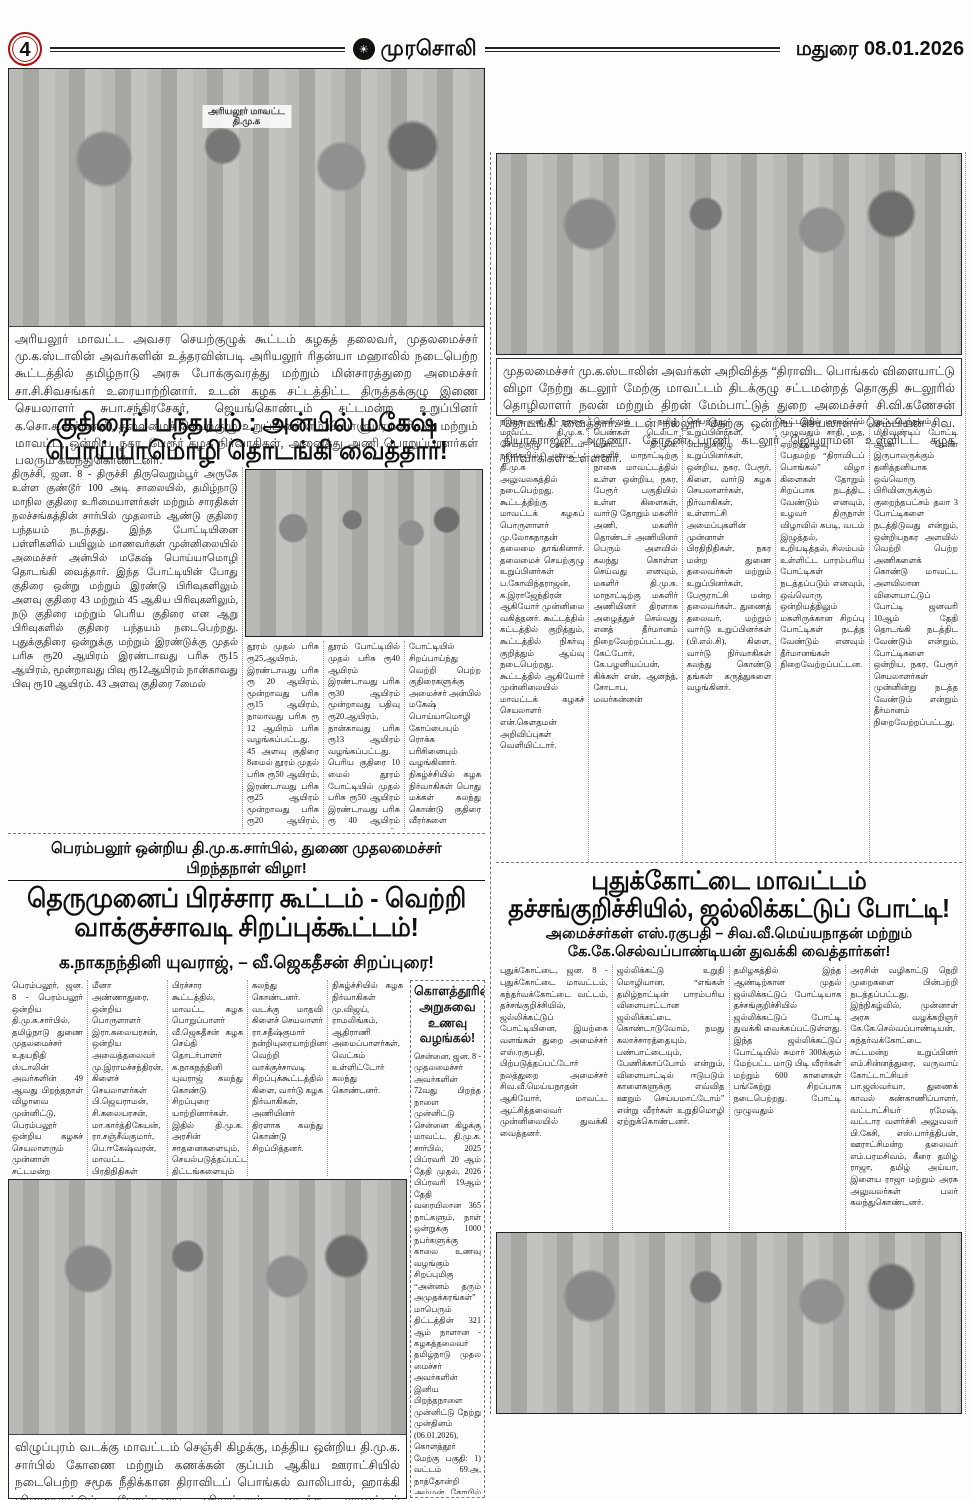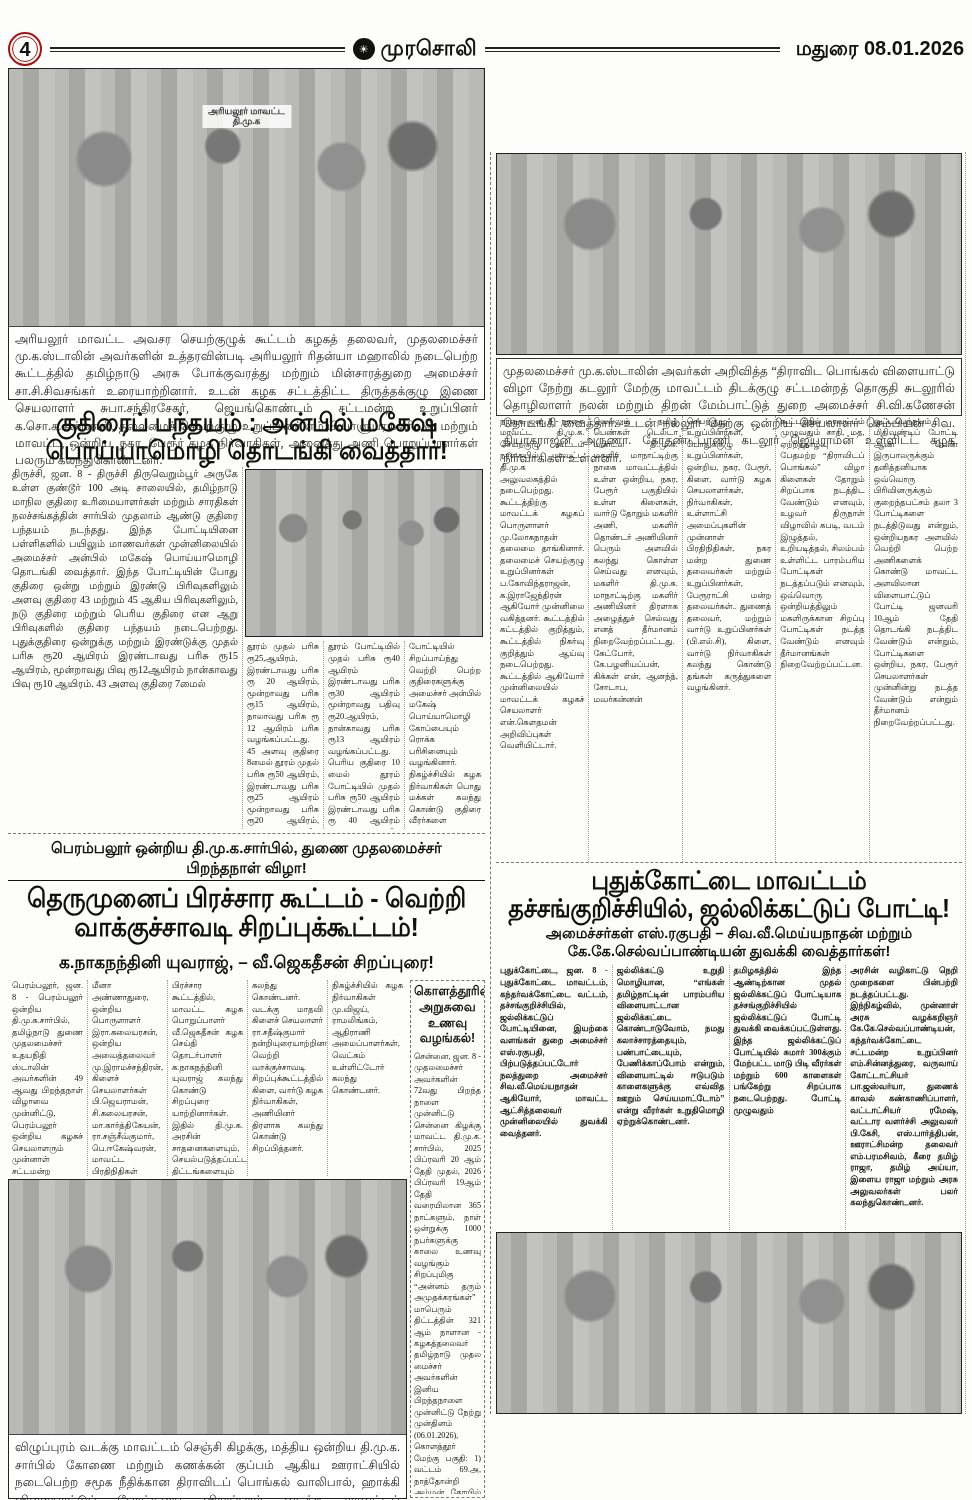--- a/index.html
+++ b/index.html
@@ -89,21 +89,21 @@
   .r-cap1 { border:1px solid #333; margin-top:3px; }
   .r-cap1 .caption { height:56px; }
   .r-h1 { margin:8px 0 4px; }
   .r-h1 .kicker { font-size:15px; }
   .r-h1 .head-main { font-size:22.5px; margin-top:4px; }
   .r-h1 .head-sub { font-size:19px; margin-top:4px; }
   .r-a1 { height:446px; overflow:hidden; }
   .r-h2 { border-top:1px dashed #777; padding-top:5px; }
   .r-h2 .head-main { font-size:24px; }
   .r-h2 .head-sub { font-size:14.5px; margin-top:4px; }
-  .r-a2 { height:265px; overflow:hidden; margin-top:4px;font-weight:bold; }
+  .r-a2 { height:265px; overflow:hidden; margin-top:4px; }
   .r-ph2 .photo { height:180px; }
   .r-ph2 { margin-top:2px; }
 </style>
 </head>
 <body>
 
 <div class="page">
 
   <div class="hdr">
     <div class="pgnum">

